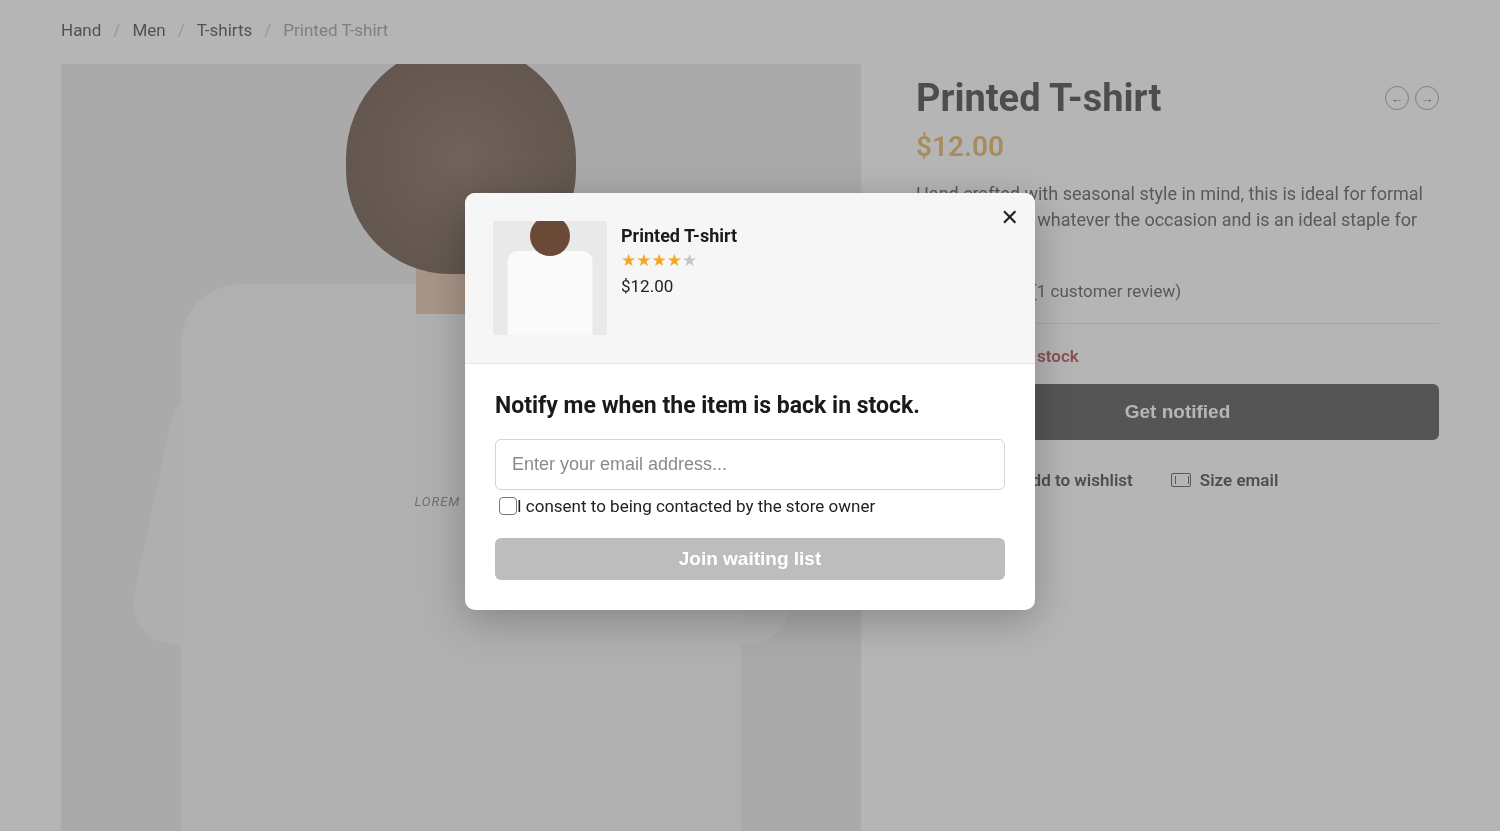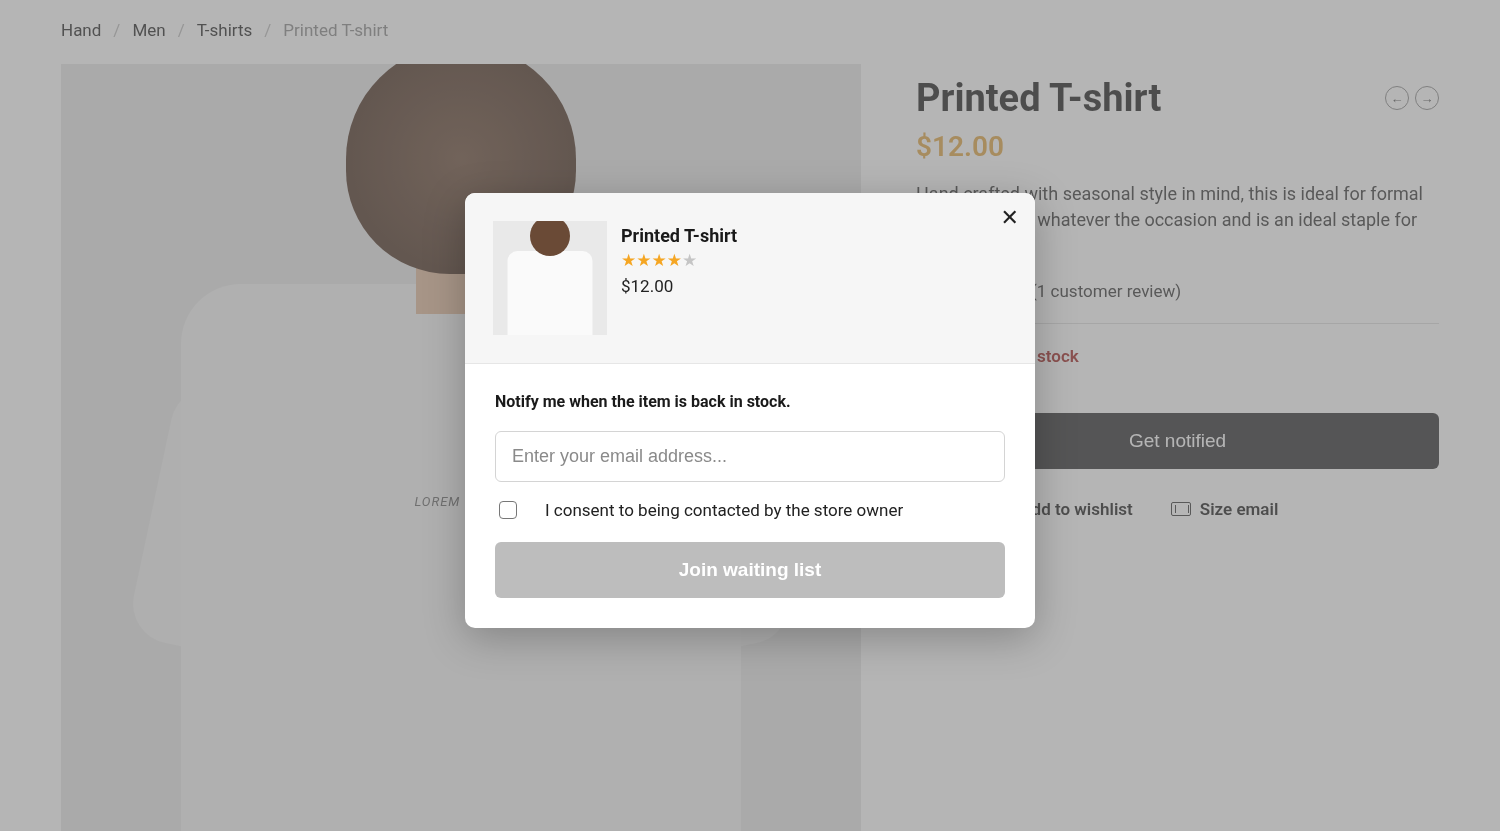--- a/index.html
+++ b/index.html
@@ -142,27 +142,26 @@
     font-weight: 600;
     color: #a02320;
     margin-bottom: 18px;
     padding-left: 70px;
   }
   .notify-btn {
     width: 100%;
     background: #2b2b2d;
     color: #fff;
     font-size: 19px;
-    font-weight: 400;
+    font-weight: 700;
     padding: 17px;
     border: none;
     border-radius: 6px;
     cursor: pointer;
     margin-bottom: 30px;
-    margin-top: 29px;
   }
   .secondary-row {
     display: flex;
     gap: 38px;
     font-size: 17px;
     font-weight: 600;
     padding-left: 80px;
   }
   .icon-inline {
     display: inline-flex;
@@ -255,58 +254,58 @@
     cursor: pointer;
     color: #222;
     background: none;
     border: none;
     line-height: 1;
   }
   .modal-body {
     padding: 28px 30px 30px 30px;
   }
   .modal-heading {
-    font-size: 16px;
+    font-size: 23px;
     font-weight: 700;
     margin-bottom: 20px;
   }
   .email-input {
     width: 100%;
     border: 1px solid #d4d4d4;
     border-radius: 6px;
     padding: 14px 16px;
     font-size: 18px;
     color: #333;
-    margin-bottom: 18px;
+    margin-bottom: 6px;
   }
   .email-input::placeholder { color: #8a8a8a; }
   .consent-row {
     display: flex;
     align-items: center;
-    gap: 28px;
+    gap: 0;
     font-size: 17px;
     color: #222;
     margin-bottom: 22px;
     padding-left: 4px;
   }
   .checkbox {
     width: 18px;
     height: 18px;
     border: 1.5px solid #777;
     border-radius: 4px;
     flex-shrink: 0;
     cursor: pointer;
   }
   .join-btn {
     width: 100%;
     background: #bdbdbd;
     color: #fff;
     font-size: 19px;
     font-weight: 600;
-    padding: 17px;
+    padding: 10px;
     border: none;
     border-radius: 6px;
     cursor: pointer;
   }
 </style>
 </head>
 <body>
 
 <div class="page">
 

